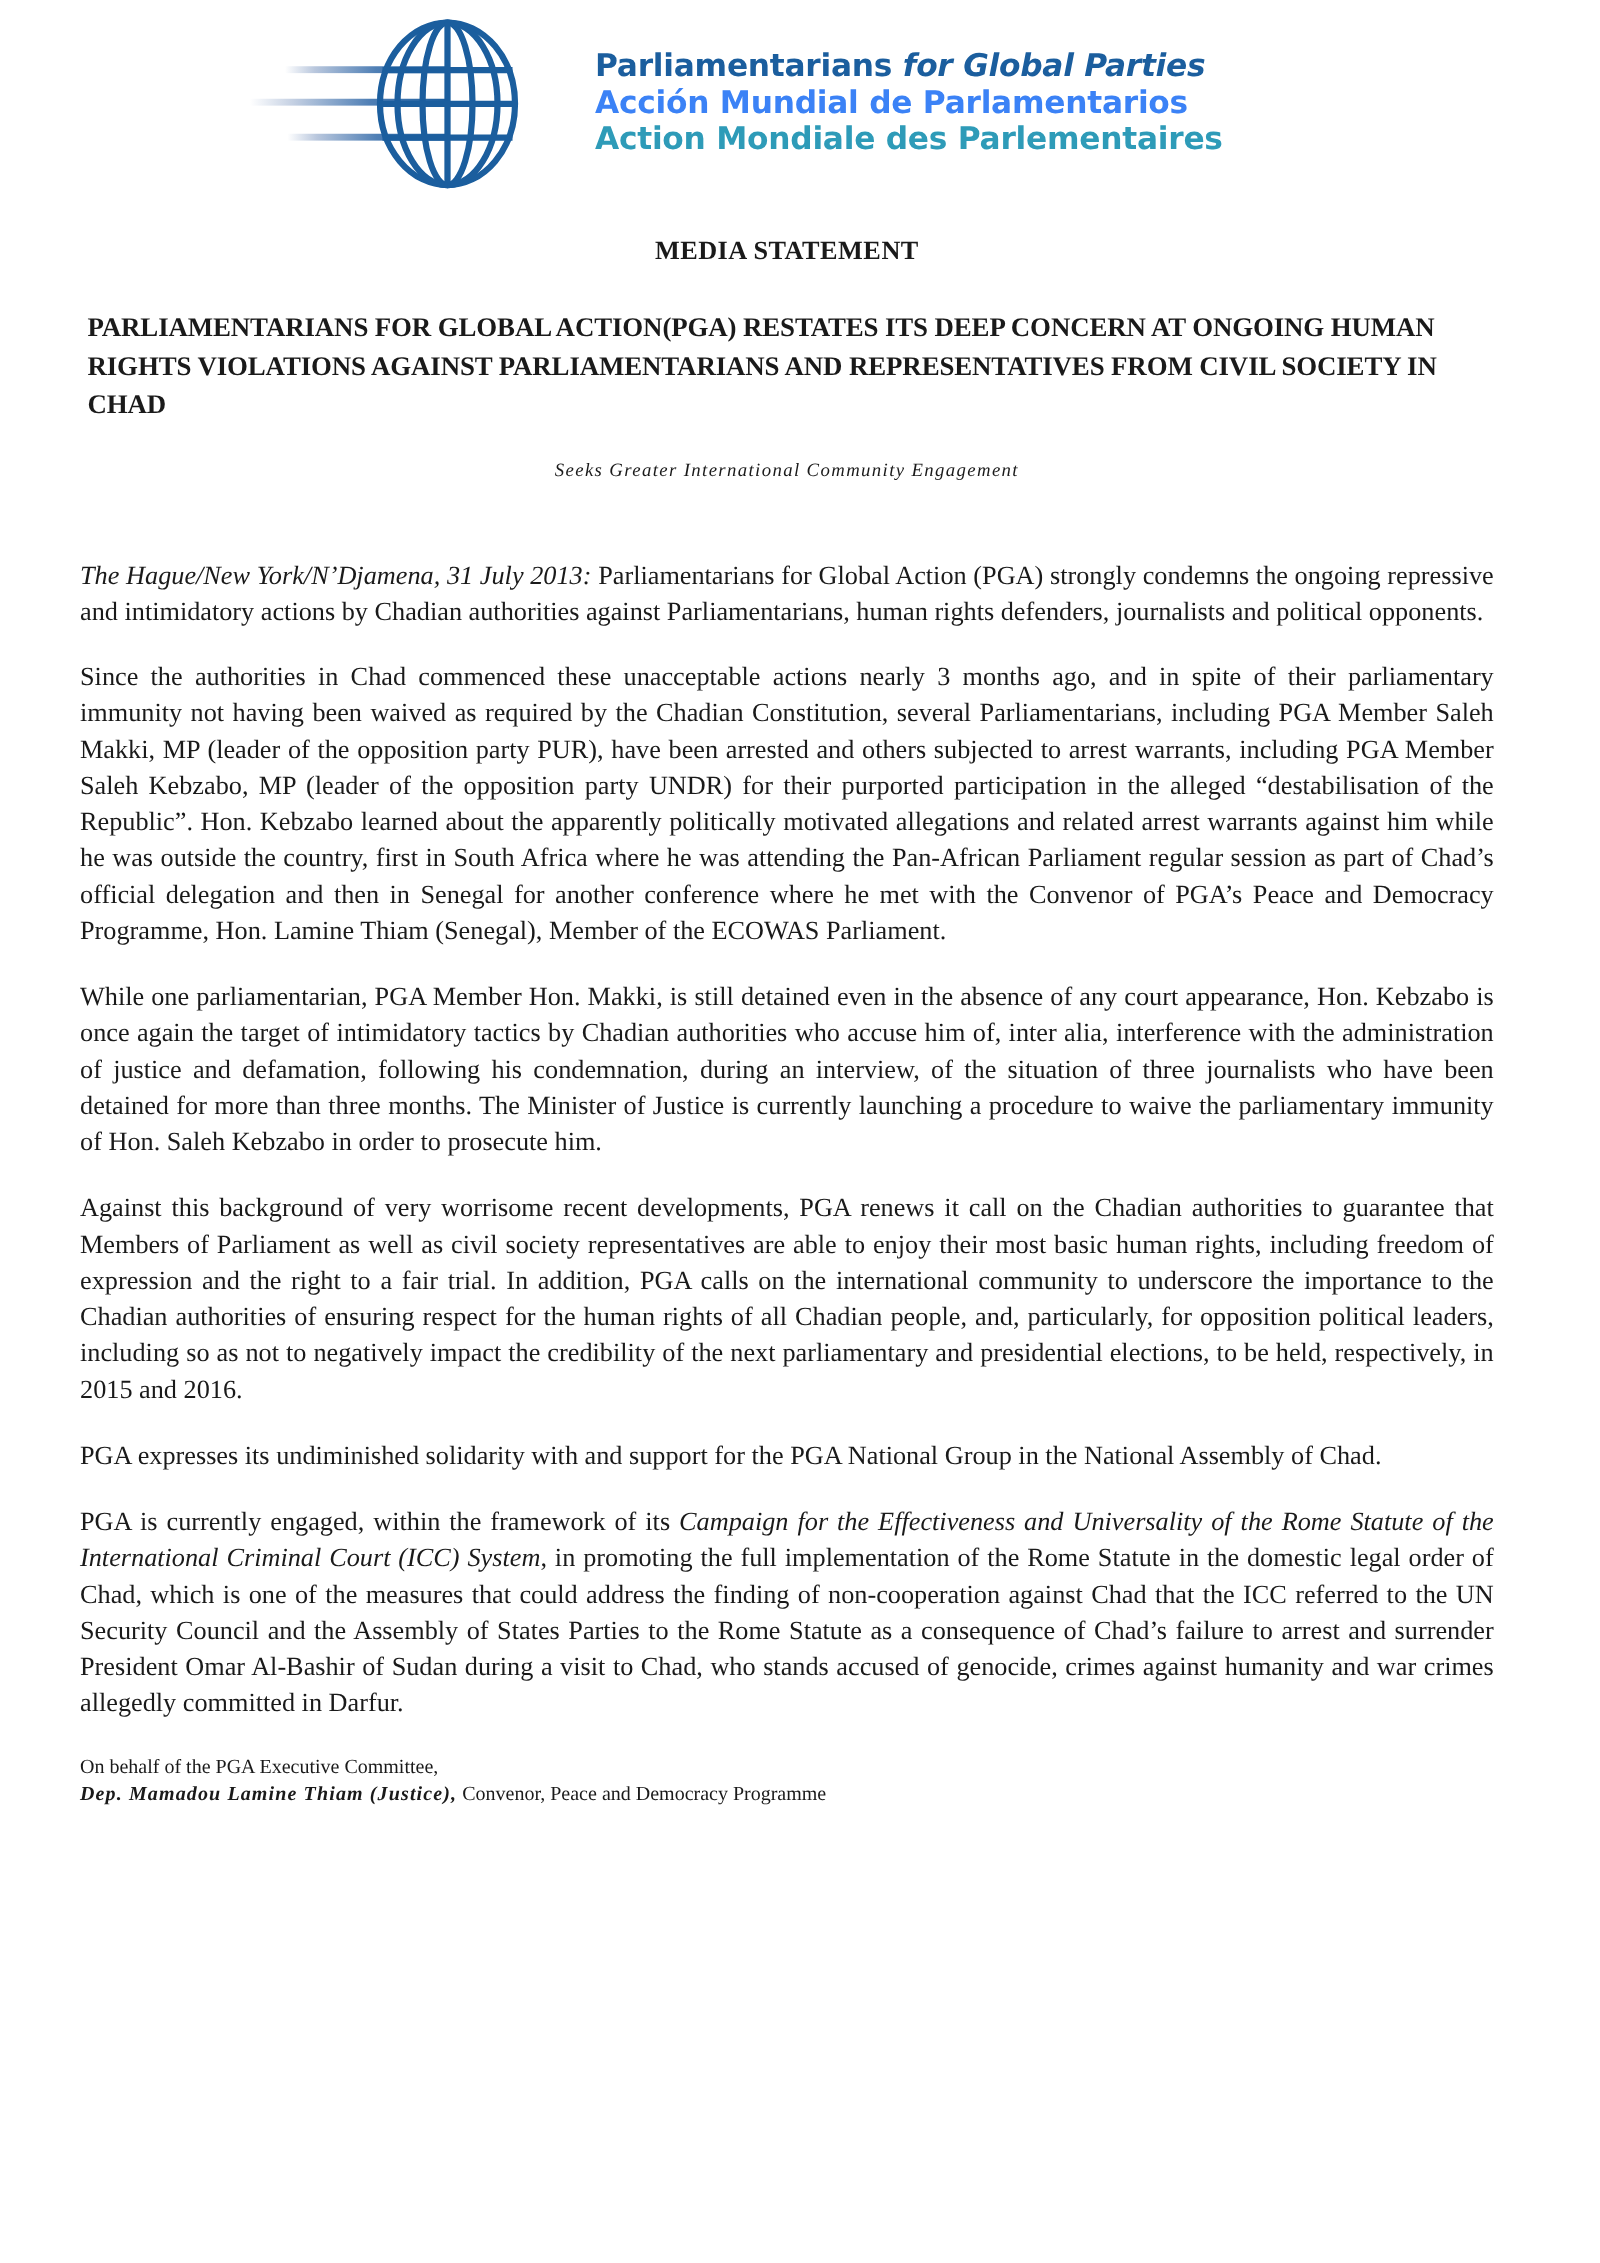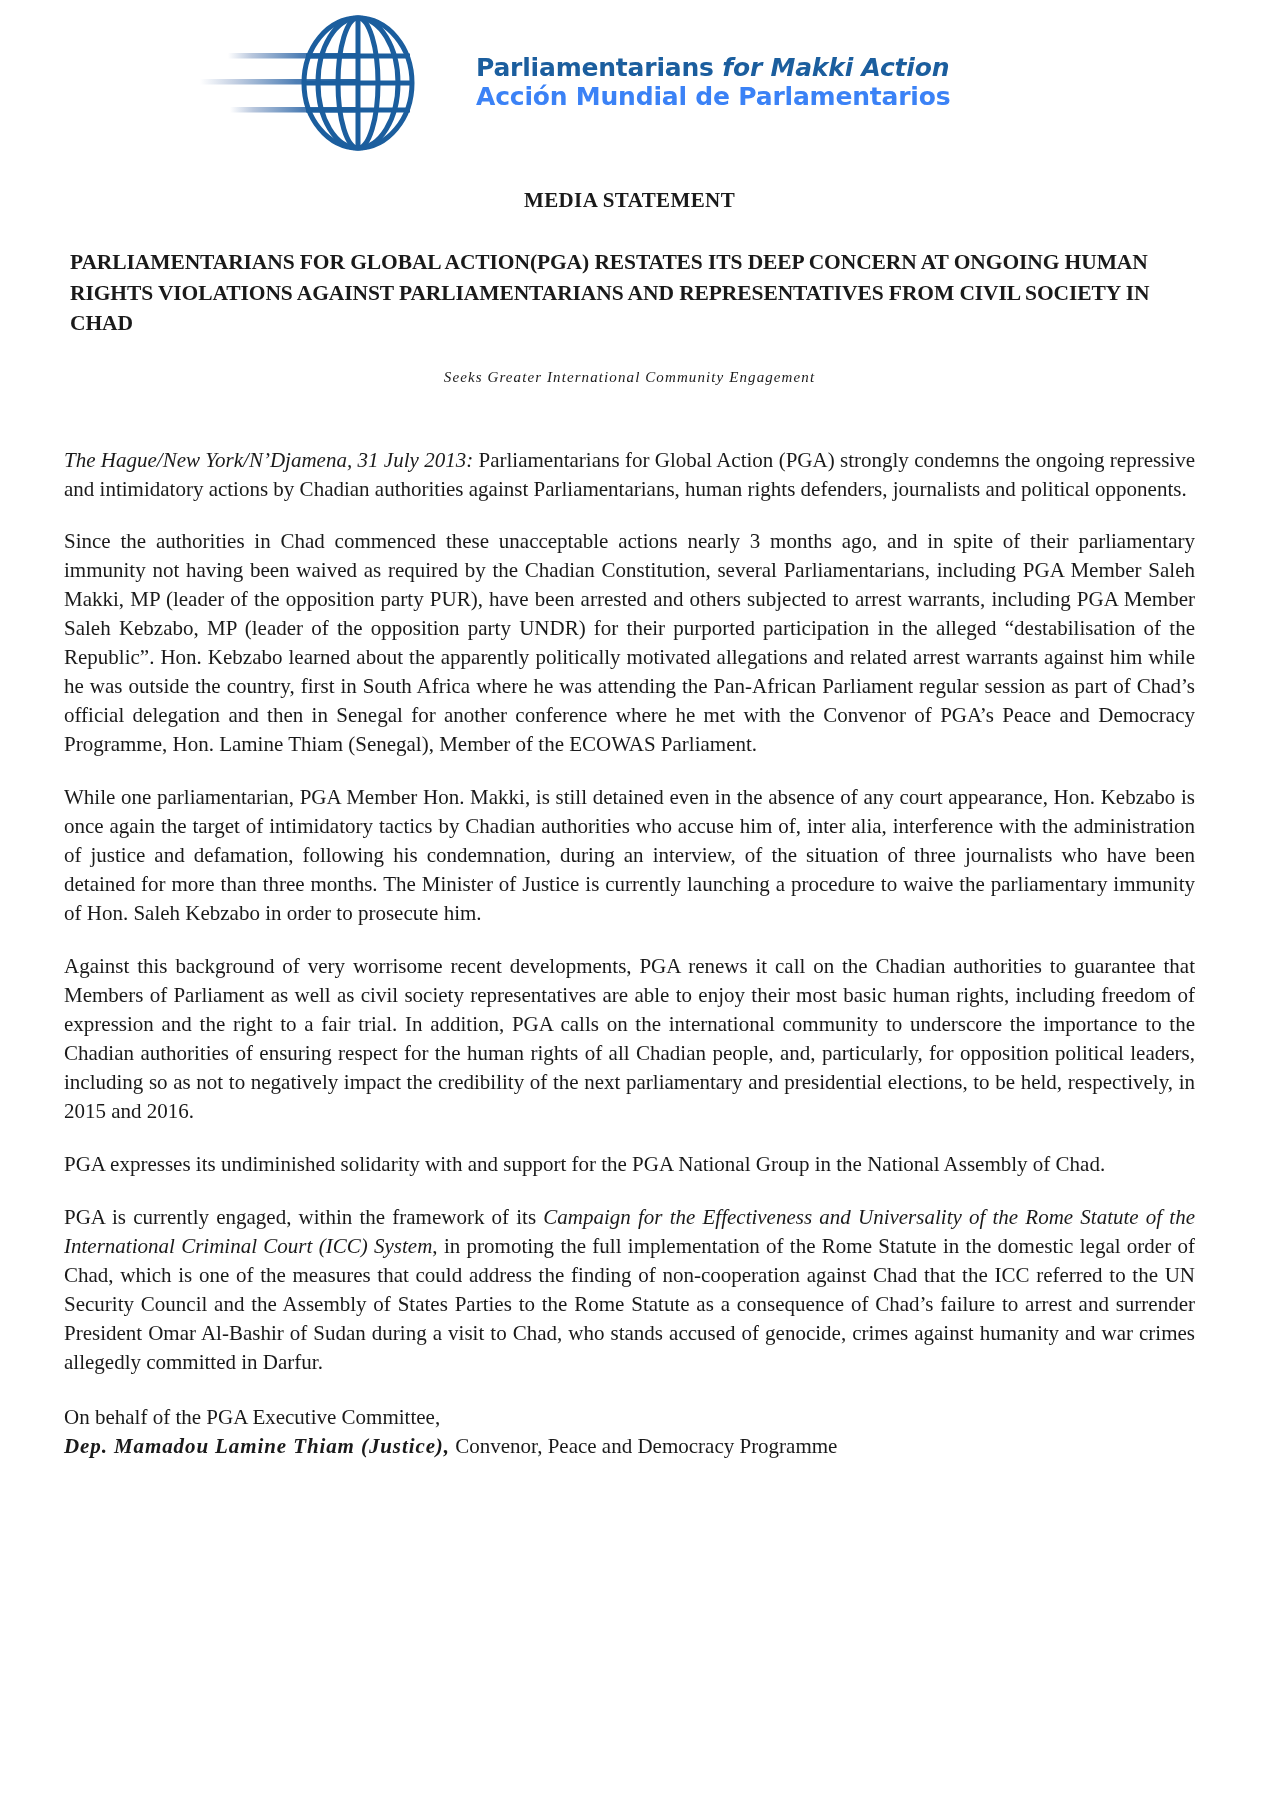--- a/index.html
+++ b/index.html
@@ -87,21 +87,21 @@
   p.para {
     font-size: 21px;
     line-height: 1.38;
     text-align: justify;
     margin: 0 0 24px 0;
     hyphens: none;
   }
   p.para.first { margin-top: 60px; }
   .ital { font-style: italic; }
   .sig-block {
-    font-size: 21px;
+    font-size: 16px;
     line-height: 1.38;
     margin-top: 26px;
   }
   .sig-name {
     font-style: italic;
     font-weight: bold;
     letter-spacing: 0.9px;
   }
 </style>
 </head>
@@ -138,22 +138,23 @@
           <ellipse cx="168" cy="70" rx="40" ry="65"></ellipse>
           <line x1="168" y1="5" x2="168" y2="135"></line>
           <line x1="116" y1="43" x2="220" y2="43"></line>
           <line x1="114" y1="70" x2="222" y2="70"></line>
           <line x1="116" y1="97" x2="220" y2="97"></line>
         </g>
       </svg>
     </div>
 
     <div class="wordmark">
-      <div class="wm-line wm-line1"><span>Parliamentarians </span><span class="ital">for Makki Action</span></div>
+      <div class="wm-line wm-line1"><span>Parliamentarians </span><span class="ital">for Global Parties</span></div>
       <div class="wm-line wm-line2">Acción Mundial de Parlamentarios</div>
+      <div class="wm-line wm-line3">Action Mondiale des Parlementaires</div>
     </div>
   </div>
 
   <div class="doc-body">
 
     <div class="media-statement">MEDIA STATEMENT</div>
 
     <h1 class="main-title">PARLIAMENTARIANS FOR GLOBAL ACTION(PGA) RESTATES ITS DEEP CONCERN AT ONGOING HUMAN RIGHTS VIOLATIONS AGAINST PARLIAMENTARIANS AND REPRESENTATIVES FROM CIVIL SOCIETY IN CHAD</h1>
 
     <div class="subtitle">Seeks Greater International Community Engagement</div>

